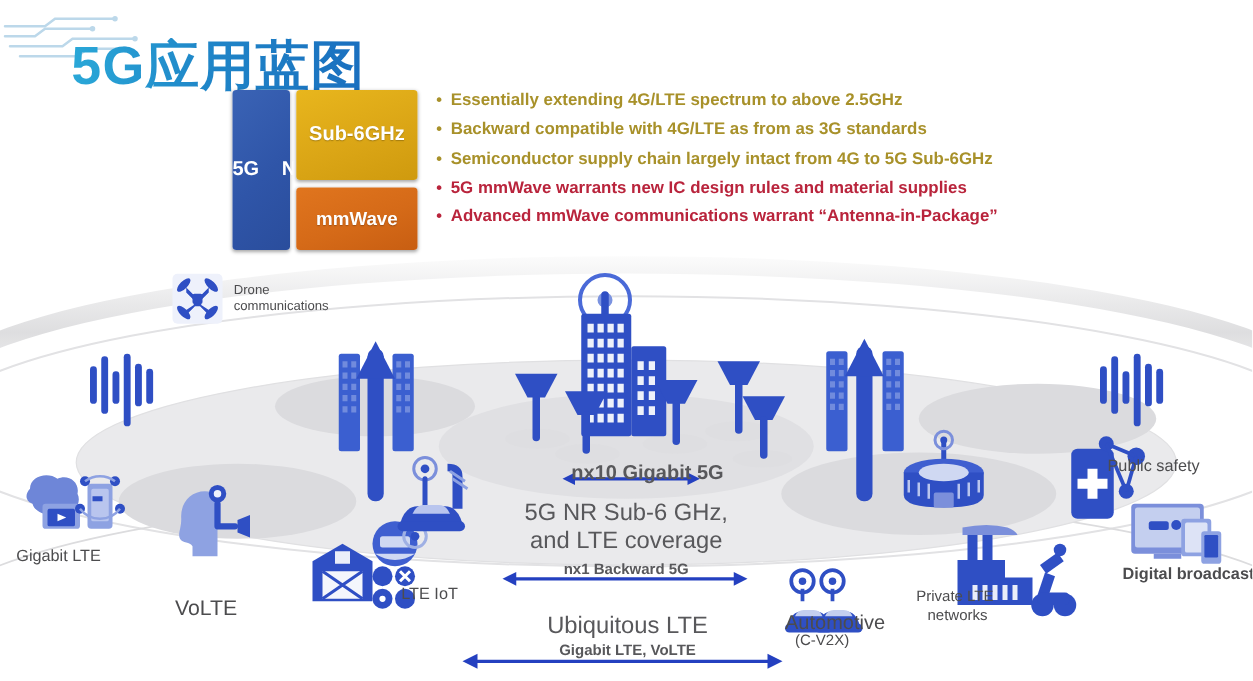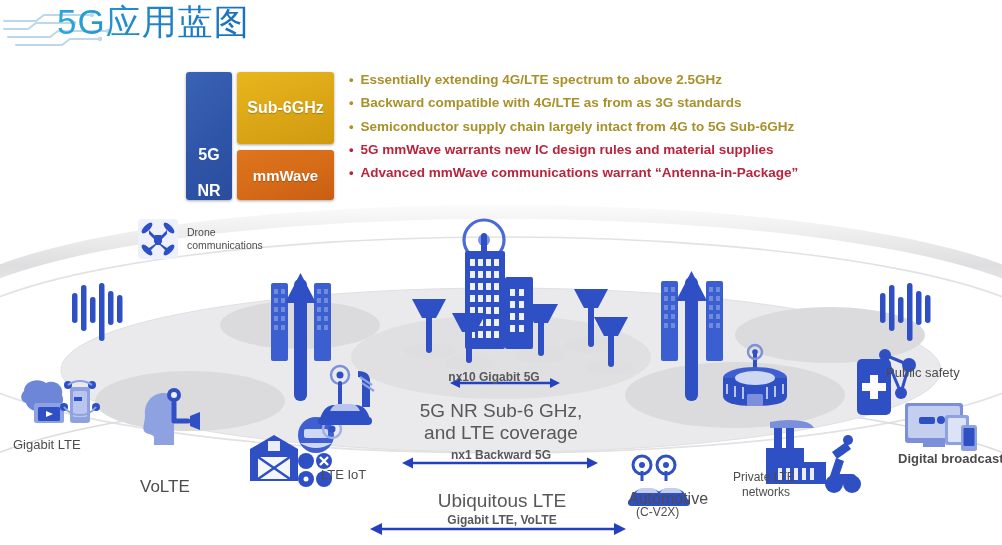--- a/index.html
+++ b/index.html
@@ -8,42 +8,42 @@
     width:1002px;height:545px;overflow:hidden;
     background:#ffffff;
     font-family:"Liberation Sans","DejaVu Sans",sans-serif;
     position:relative;
   }
   #slide{position:absolute;inset:0;width:1002px;height:545px;overflow:hidden;background:#fff;}
 
   
   .deco-circuit{position:absolute;left:2px;top:12px;width:120px;height:40px;}
   .slide-title{
-    position:absolute;left:57px;top:3px;
-    font-size:35px;font-weight:400;letter-spacing:1px;
+    position:absolute;left:57px;top:30px;
+    font-size:43px;font-weight:700;letter-spacing:1px;
     background:linear-gradient(90deg,#2aa8d8 0%,#1f86c8 45%,#1a6fbf 100%);
     -webkit-background-clip:text;background-clip:text;color:transparent;
     white-space:nowrap;line-height:1.1;
   }
   .brand-logo{
     position:absolute;right:28px;top:16px;display:flex;align-items:center;gap:3px;
   }
   .brand-mark{display:block;}
   .brand-text{
     font-size:29px;font-weight:700;color:#1f5fad;letter-spacing:0.5px;line-height:1;
     font-family:"Liberation Sans","DejaVu Sans",sans-serif;
   }
 
   
   .nr-block{position:absolute;left:186px;top:72px;width:148px;height:128px;}
   .nr-left{
     position:absolute;left:0;top:0;width:46px;height:128px;border-radius:3px;
     background:linear-gradient(135deg,#3a63b5 0%,#2f55a8 55%,#2a4d9c 100%);
     box-shadow:0 1px 3px rgba(0,0,0,.35);
-    display:flex;flex-direction:column;align-items:center;justify-content:flex-end;gap:18px;
+    display:flex;flex-direction:row;align-items:center;justify-content:flex-start;gap:18px;
     color:#fff;font-weight:700;font-size:16px;
   }
   .nr-right{position:absolute;left:51px;top:0;width:97px;height:128px;}
   .nr-sub6{
     position:absolute;left:0;top:0;width:97px;height:72px;border-radius:3px;
     background:linear-gradient(160deg,#e8b61d 0%,#dba616 55%,#cf9a0e 100%);
     box-shadow:0 1px 3px rgba(0,0,0,.35);
     display:flex;align-items:center;justify-content:center;
     color:#fff;font-weight:700;font-size:16px;text-shadow:0 1px 1px rgba(0,0,0,.25);
   }
@@ -477,21 +477,21 @@
         <path d="M402 258 l11 -5.5 l0 11 z" stroke="none"></path>
         <path d="M598 258 l-11 -5.5 l0 11 z" stroke="none"></path>
       </g>
       <g stroke="#2440c0" stroke-width="2.6" fill="#2440c0">
         <line x1="378" y1="324" x2="618" y2="324"></line>
         <path d="M370 324 l12 -6 l0 12 z" stroke="none"></path>
         <path d="M626 324 l-12 -6 l0 12 z" stroke="none"></path>
       </g>
     </svg>
 
-    <div class="center-lbl lbl-blue" style="left:380px;top:165px;width:228px;font-size:12px;">nx10 Gigabit 5G</div>
+    <div class="center-lbl lbl-blue" style="left:404px;top:165px;width:228px;font-size:16px;">nx10 Gigabit 5G</div>
 
     <div class="center-lbl" style="left:381px;top:195px;width:240px;font-size:19px;">5G NR Sub-6 GHz,</div>
     <div class="center-lbl" style="left:381px;top:217px;width:240px;font-size:19px;">and LTE coverage</div>
     <div class="center-lbl lbl-blue" style="left:381px;top:243px;width:240px;font-size:12px;">nx1 Backward 5G</div>
 
     <div class="center-lbl" style="left:388px;top:285px;width:228px;font-size:19px;">Ubiquitous LTE</div>
     <div class="center-lbl lbl-blue" style="left:388px;top:308px;width:228px;font-size:12px;">Gigabit LTE, VoLTE</div>
 
     <div class="lbl lbl-sm" style="left:187px;top:21px;">Drone</div>
     <div class="lbl lbl-sm" style="left:187px;top:34px;">communications</div>

